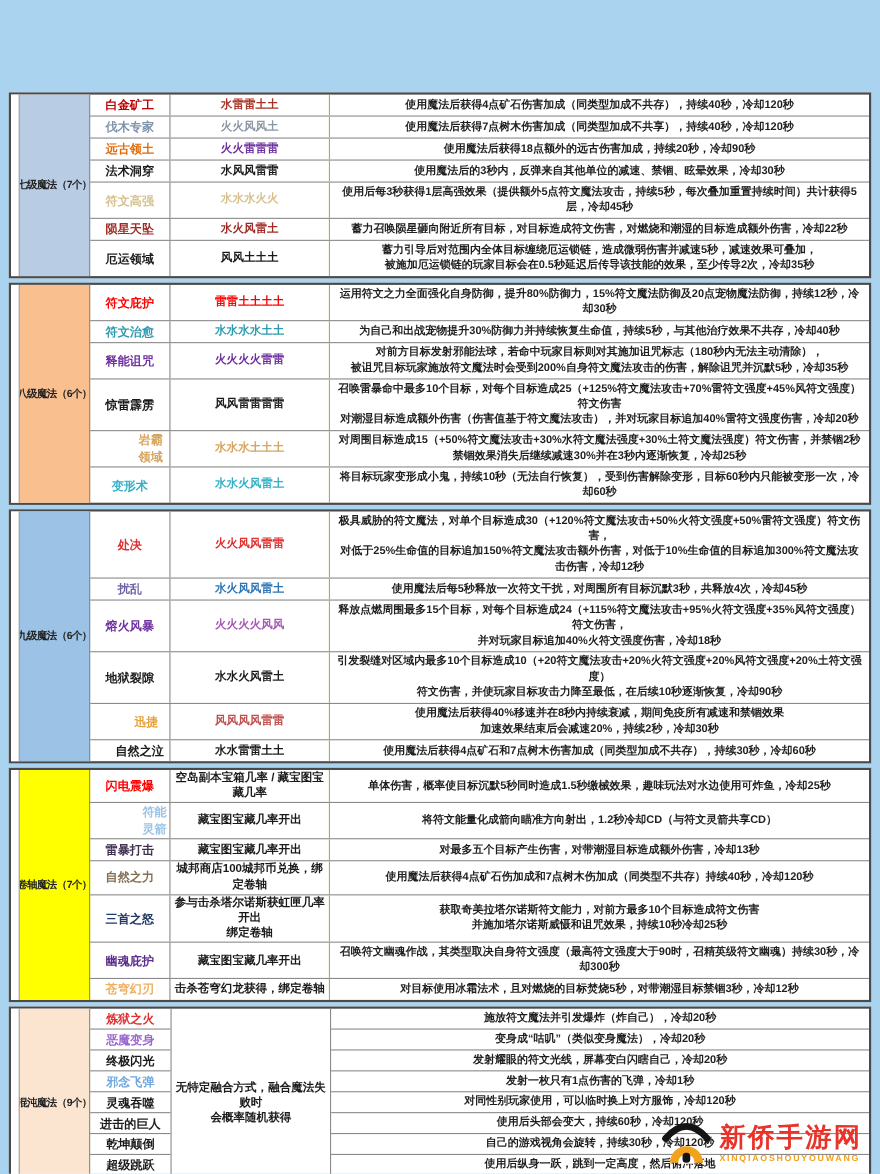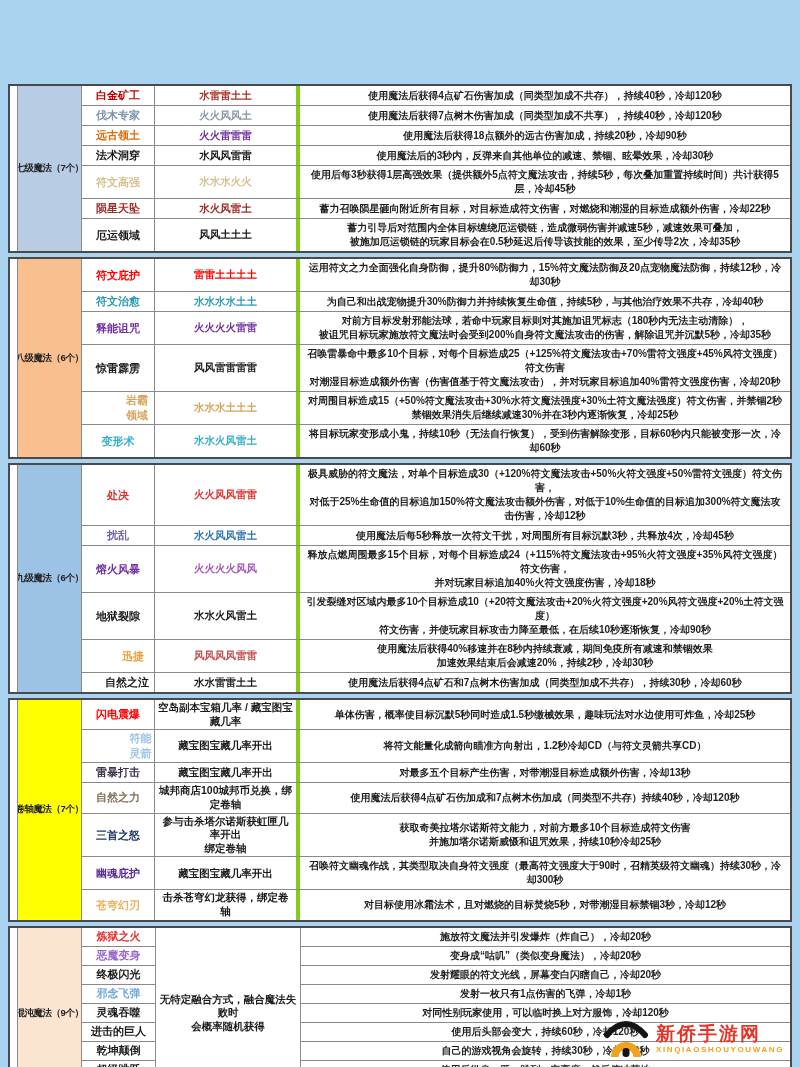--- a/index.html
+++ b/index.html
@@ -19,35 +19,35 @@
   .label{
     width:64px;flex:none;display:flex;align-items:center;justify-content:center;
     text-align:center;font-weight:bold;font-size:9.5px;letter-spacing:-0.5px;
     white-space:nowrap;overflow:hidden;border-right:1px solid #8a8a8a;color:#222;
   }
   .rows{flex:1;display:flex;flex-direction:column;min-width:0;}
   .row{display:flex;align-items:stretch;border-bottom:1px solid #8a8a8a;flex:1;}
   .row:last-child{border-bottom:none;}
   .cell{display:flex;align-items:center;justify-content:center;text-align:center;box-sizing:border-box;}
   .name{width:73px;flex:none;border-right:1px solid #8a8a8a;font-weight:bold;font-size:11px;min-height:19px;padding:1px 2px;}
-  .mid{width:145px;flex:none;border-right:4px solid #84cc16;font-weight:bold;font-size:10.5px;padding:1px 3px;white-space:pre-line;line-height:1.3;}
+  .mid{width:145px;flex:none;border-right:1px solid #84cc16;font-weight:bold;font-size:10.5px;padding:1px 3px;white-space:pre-line;line-height:1.3;}
   .desc{flex:1;font-weight:bold;font-size:10px;padding:2px 5px;line-height:1.4;white-space:pre-line;color:#1f1f1f;min-width:0;}
   
   .vcol{display:flex;flex-direction:column;min-width:0;}
   .names-col{width:73px;flex:none;border-right:1px solid #8a8a8a;}
   .names-col .name{border-right:none;border-bottom:1px solid #8a8a8a;flex:1;width:auto;}
   .names-col .name:last-child{border-bottom:none;}
   .mid-merged{width:145px;flex:none;border-right:1px solid #8a8a8a;}
   .desc-col{flex:1;}
   .desc-col .desc{border-bottom:1px solid #8a8a8a;flex:1;display:flex;align-items:center;justify-content:center;min-height:19px;}
   .desc-col .desc:last-child{border-bottom:none;}
   
   .logo{position:absolute;right:16px;top:1016px;display:flex;align-items:center;gap:7px;}
   .logo-text{display:flex;flex-direction:column;line-height:1.05;}
-  .logo-title{color:#e8332a;font-size:19px;font-weight:bold;letter-spacing:2px;}
+  .logo-title{color:#e8332a;font-size:24px;font-weight:bold;letter-spacing:2px;}
   .logo-sub{color:#f2a21c;font-size:8px;font-weight:bold;letter-spacing:1.6px;margin-top:2px;}
 </style>
 </head>
 <body>
 
 <div class="panel">
   <div id="sections-root">
       <div class="section">
         <div class="spacer"></div>
         <div class="cell label" style="background: rgb(184, 204, 228);">七级魔法（7个）</div>

